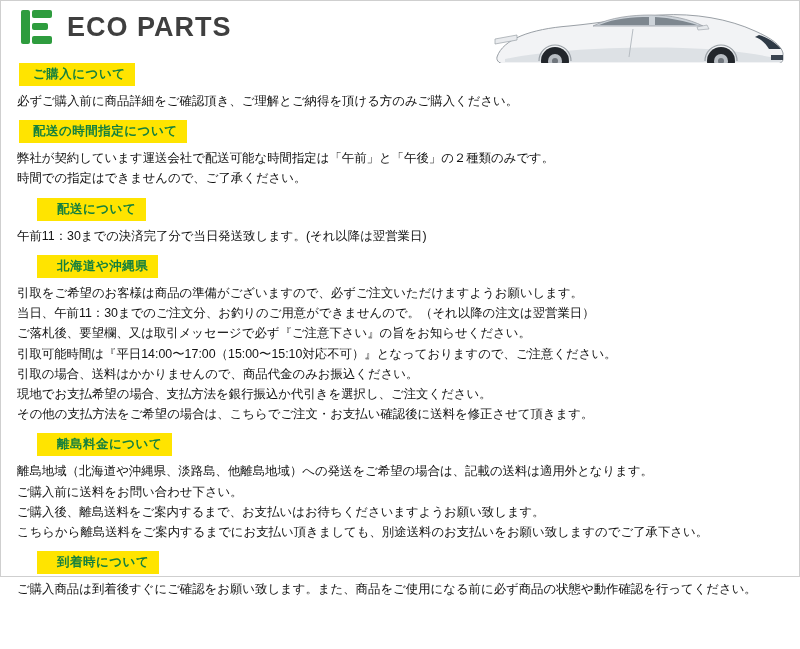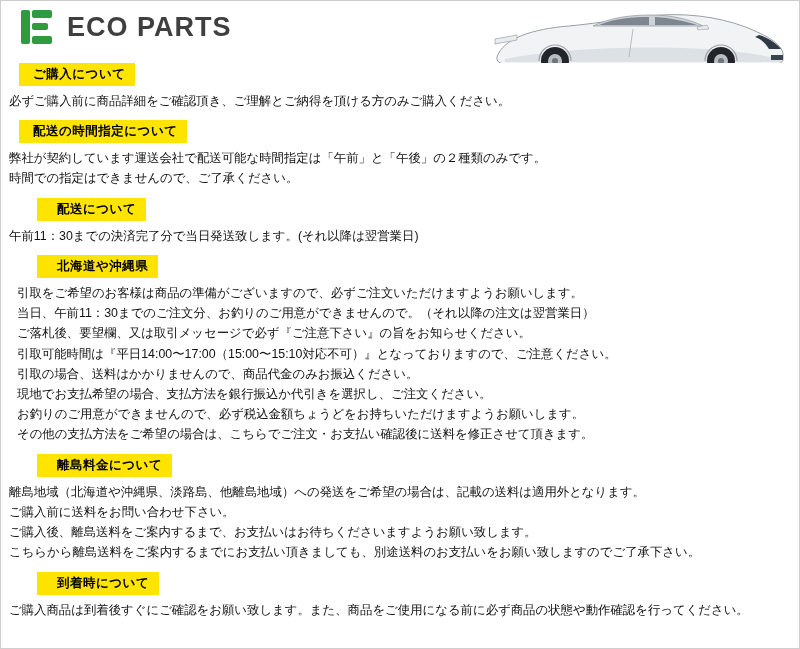--- a/index.html
+++ b/index.html
@@ -10,21 +10,21 @@
     width: 800px;
     height: 649px;
     background: #ffffff;
     font-family: "Liberation Sans", "DejaVu Sans", sans-serif;
     color: #1a1a1a;
     overflow: hidden;
   }
   .page {
     position: relative;
     width: 800px;
-    height: 649px;
+    height: 577px;
     border: 1px solid #cfcfcf;
     background: #fff;
   }
 
   
   .header {
     position: relative;
     height: 62px;
     padding: 6px 0 0 18px;
     overflow: hidden;
@@ -62,36 +62,36 @@
     right: 6px;
     top: -2px;
     width: 310px;
     height: 78px;
   }
 
   
   .sec-head {
     display: inline-block;
     background: #ffe400;
-    color: #000000;
+    color: #15803d;
     font-size: 12.5px;
     font-weight: bold;
     padding: 3px 10px 3px 14px;
     margin: 0 0 6px 18px;
     letter-spacing: .5px;
   }
   .sec-head.indent2 { margin-left: 36px; padding-left: 20px; }
   .block { margin-bottom: 4px; }
   p.line {
     margin: 0 0 1px 0;
     font-size: 12.4px;
     line-height: 1.55;
     color: #111;
   }
-  .pad-a { padding-left: 8px; }
+  .pad-a { padding-left: 16px; }
   .pad-c { padding-left: 16px; }
   .red { color: #e3000f; }
   .bullet { padding-left: 42px; }
   .bullet.red { color: #e3000f; }
   .warn {
     font-size: 12.6px;
     font-weight: bold;
     color: #e3000f;
     padding-left: 18px;
     margin: 6px 0 2px 0;
@@ -168,21 +168,20 @@
   <div class="gap-s"></div>
 
   <div class="block">
     <div class="sec-head indent2">北海道や沖縄県</div>
     <p class="line pad-c">引取をご希望のお客様は商品の準備がございますので、必ずご注文いただけますようお願いします。</p>
     <p class="line pad-c">当日、午前11：30までのご注文分、お釣りのご用意ができませんので。（それ以降の注文は翌営業日）</p>
     <p class="line pad-c">ご落札後、要望欄、又は取引メッセージで必ず『ご注意下さい』の旨をお知らせください。</p>
     <p class="line pad-c">引取可能時間は『平日14:00〜17:00（15:00〜15:10対応不可）』となっておりますので、ご注意ください。</p>
     <p class="line pad-c">引取の場合、送料はかかりませんので、商品代金のみお振込ください。</p>
     <p class="line pad-c">現地でお支払希望の場合、支払方法を銀行振込か代引きを選択し、ご注文ください。</p>
-    <p class="line pad-c">お釣りのご用意ができませんので、必ず税込金額ちょうどをお持ちいただけますようお願いします。</p>
     <p class="line pad-c">その他の支払方法をご希望の場合は、こちらでご注文・お支払い確認後に送料を修正させて頂きます。</p>
   </div>
   <div class="gap-s"></div>
 
   <div class="block">
     <div class="sec-head indent2">離島料金について</div>
     <p class="line pad-a">離島地域（北海道や沖縄県、淡路島、他離島地域）への発送をご希望の場合は、記載の送料は適用外となります。</p>
     <p class="line pad-a">ご購入前に送料をお問い合わせ下さい。</p>
     <p class="line pad-a">ご購入後、離島送料をご案内するまで、お支払いはお待ちくださいますようお願い致します。</p>
     <p class="line pad-a">こちらから離島送料をご案内するまでにお支払い頂きましても、別途送料のお支払いをお願い致しますのでご了承下さい。</p>

